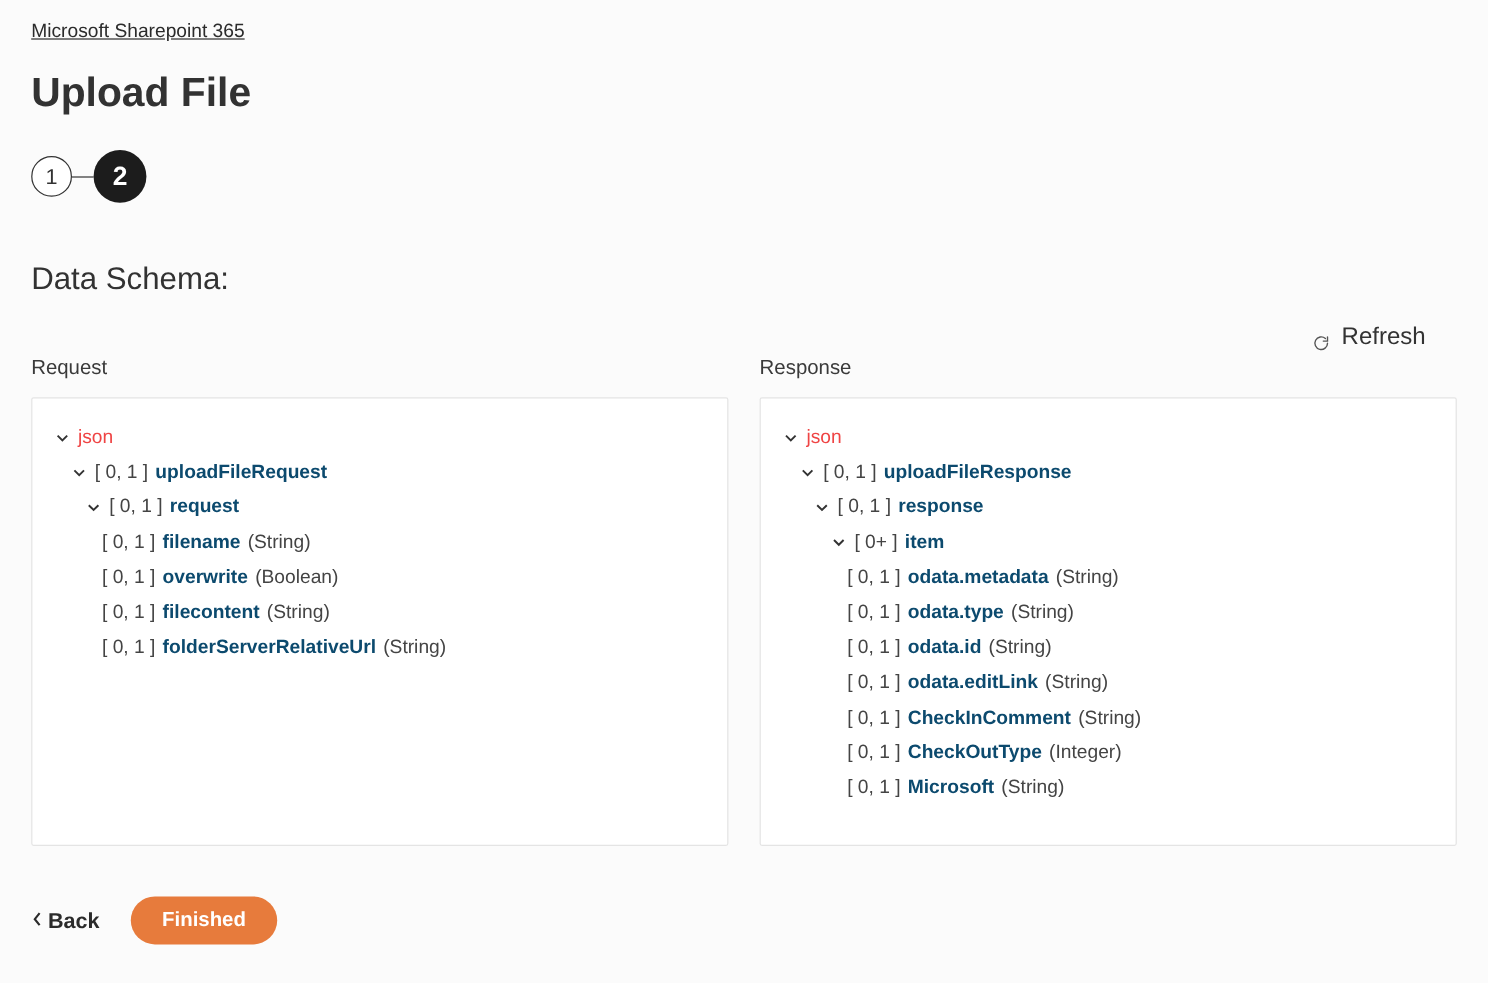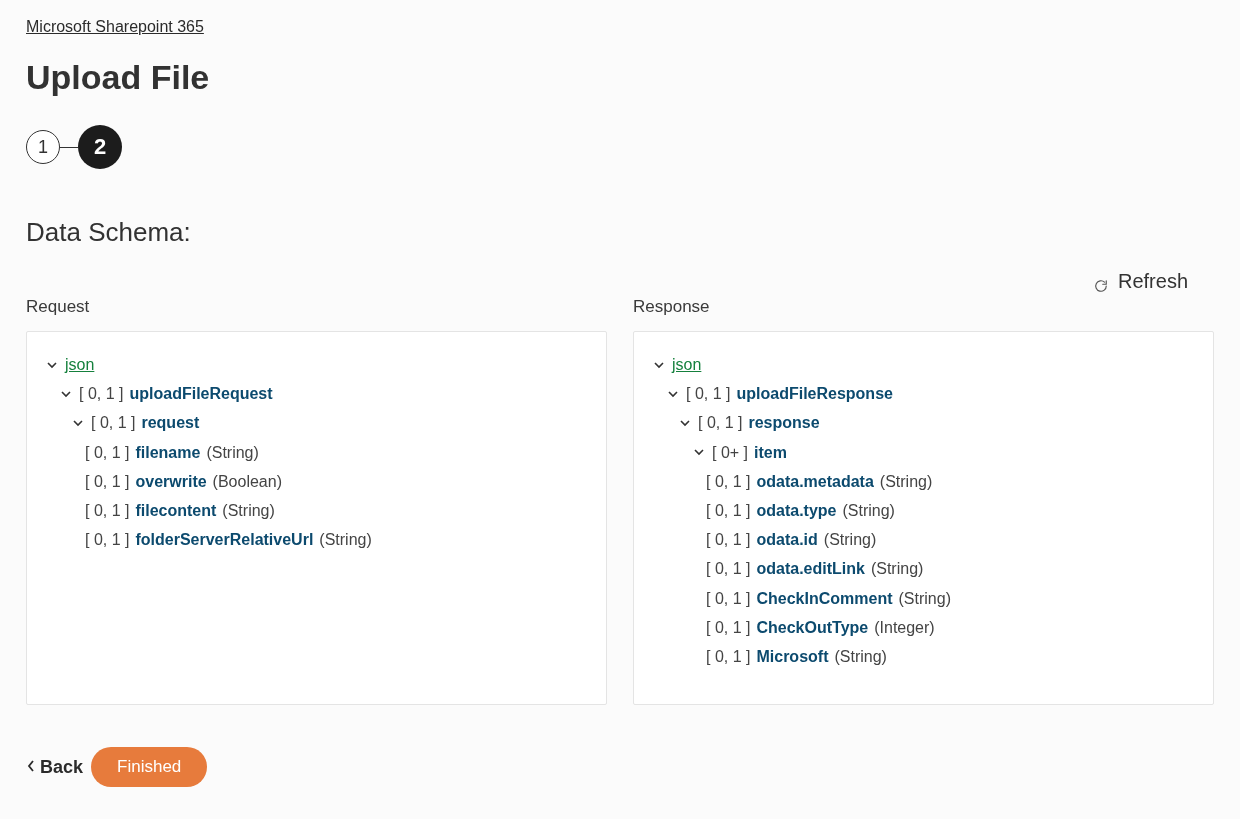--- a/index.html
+++ b/index.html
@@ -99,33 +99,33 @@
   }
   .chevron svg { display:block; }
   .indent-0 { padding-left: 0px; }
   .indent-1 { padding-left: 14px; }
   .indent-2 { padding-left: 26px; }
   .indent-3 { padding-left: 40px; }
   .indent-4 { padding-left: 54px; }
   .card { color:#444; font-size:16px; }
   .name-strong { font-weight:700; color:#0c4a6e; }
   .type-span { color:#444; }
-  .root-label { color:#15803d;text-decoration:underline; }
+  .root-label { color:#ef4444; }
   .footer {
-    display:flex; align-items:center; gap:8px;
+    display:flex; align-items:center; gap:26px;
     margin-top: 42px;
   }
   .back-link {
     display:inline-flex; align-items:center; gap:4px;
     color:#2b2b2b; font-size:18px; font-weight:600; cursor:pointer;
   }
   .btn {
     border:none; border-radius: 22px;
     padding: 10px 26px;
-    font-size:17px; font-weight:400;
+    font-size:17px; font-weight:700;
     cursor:pointer;
   }
   .btn-primary { background:#e77b3c; color:#fff; }
   .btn-secondary { background:#a9a7aa; color:#fff; }
 </style>
 </head>
 <body>
 
 
 

